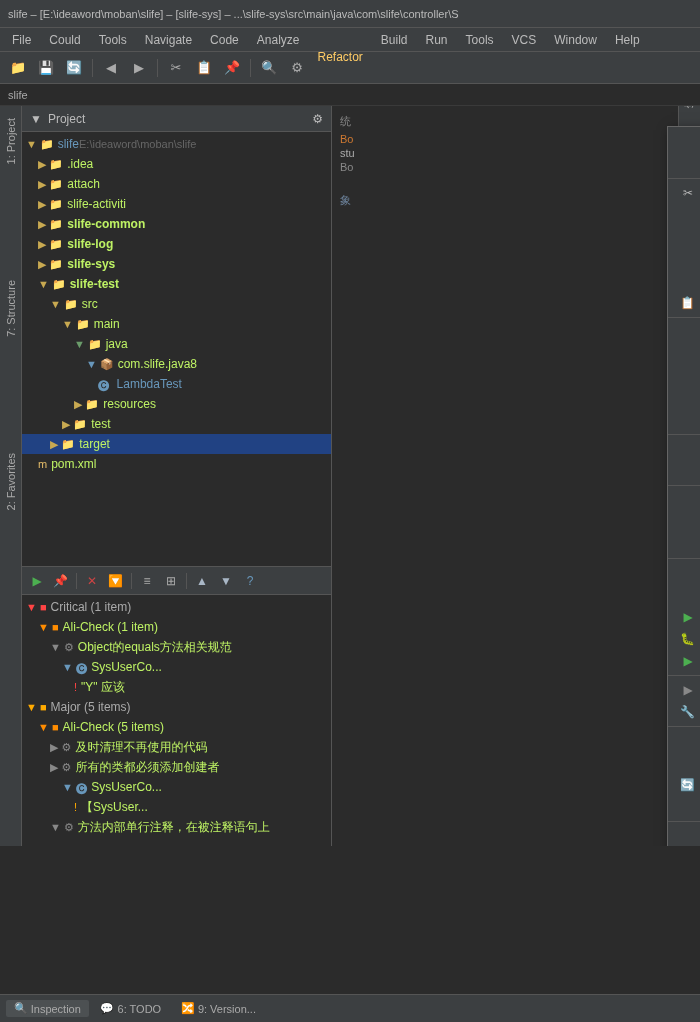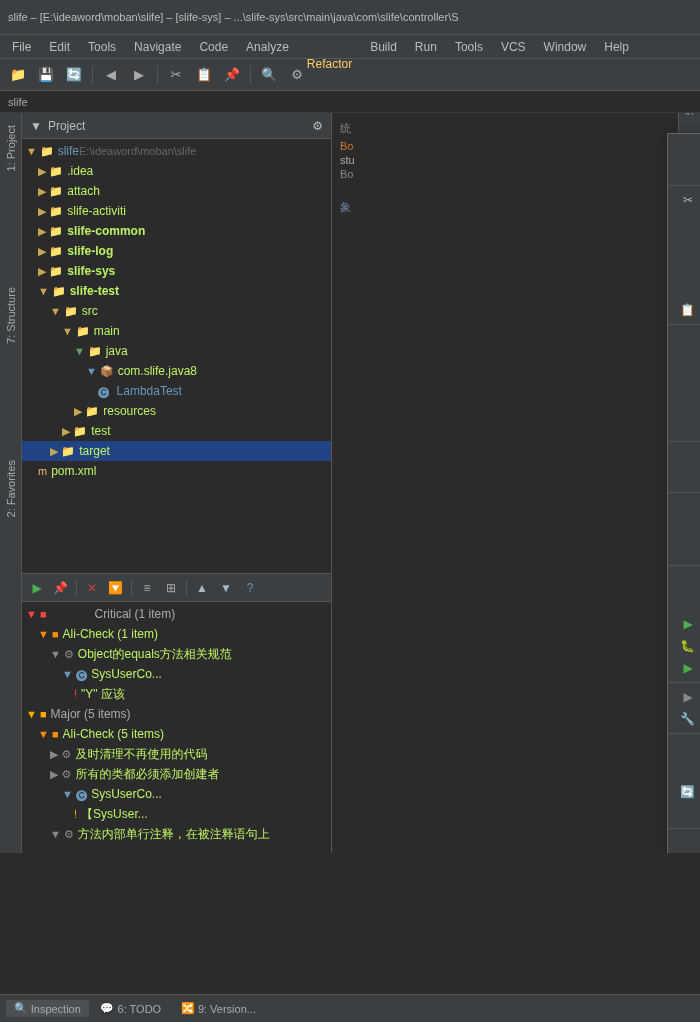--- a/index.html
+++ b/index.html
@@ -10,21 +10,21 @@
       font-size: 12px;
       background: #2b2b2b;
       color: #a9b7c6;
       overflow: hidden;
       position: relative;
     }
 
     
     .title-bar {
       background: #3c3f41;
-      height: 35px;
+      height: 28px;
       display: flex;
       align-items: center;
       padding: 0 8px;
       font-size: 11px;
       color: #bbbbbb;
       border-bottom: 1px solid #555;
     }
 
     
     .menu-bar {
@@ -281,21 +281,21 @@
   </style>
 </head>
 <body>
 
 <div class="title-bar">
   <span>slife – [E:\ideaword\moban\slife] – [slife-sys] – ...\slife-sys\src\main\java\com\slife\controller\S</span>
 </div>
 
 <div class="menu-bar">
   <div class="menu-item">File</div>
-  <div class="menu-item">Edit</div>
+  <div class="menu-item">Could</div>
   <div class="menu-item">Tools</div>
   <div class="menu-item">Navigate</div>
   <div class="menu-item">Code</div>
   <div class="menu-item">Analyze</div>
   <div class="menu-item" style="color:#ffcc66;margin-top:34px;">Refactor</div>
   <div class="menu-item">Build</div>
   <div class="menu-item">Run</div>
   <div class="menu-item">Tools</div>
   <div class="menu-item">VCS</div>
   <div class="menu-item">Window</div>
@@ -423,21 +423,21 @@
         <div class="insp-btn" style="color:#aaa;">≡</div>
         <div class="insp-btn" style="color:#aaa;">⊞</div>
         <div style="width:1px; height:16px; background:#555; margin:0 2px;"></div>
         <div class="insp-btn">▲</div>
         <div class="insp-btn">▼</div>
         <div class="insp-btn" style="color:#6897bb;">?</div>
       </div>
       <div class="tree-area">
         <div class="tree-item">
           <span class="tree-icon" style="color:#ff4444;">▼ ■</span>
-          <span class="tree-label" style="color:#aaa;margin-left:44px;">Critical (1 item)</span>
+          <span class="tree-label" style="color:#aaa;">Critical (1 item)</span>
         </div>
         <div class="tree-item indent1">
           <span class="tree-icon" style="color:#ff8c00;">▼ ■</span>
           <span class="tree-label">Ali-Check (1 item)</span>
         </div>
         <div class="tree-item indent2">
           <span class="tree-icon" style="color:#888;">▼ ⚙</span>
           <span class="tree-label">Object的equals方法相关规范</span>
         </div>
         <div class="tree-item indent3">

